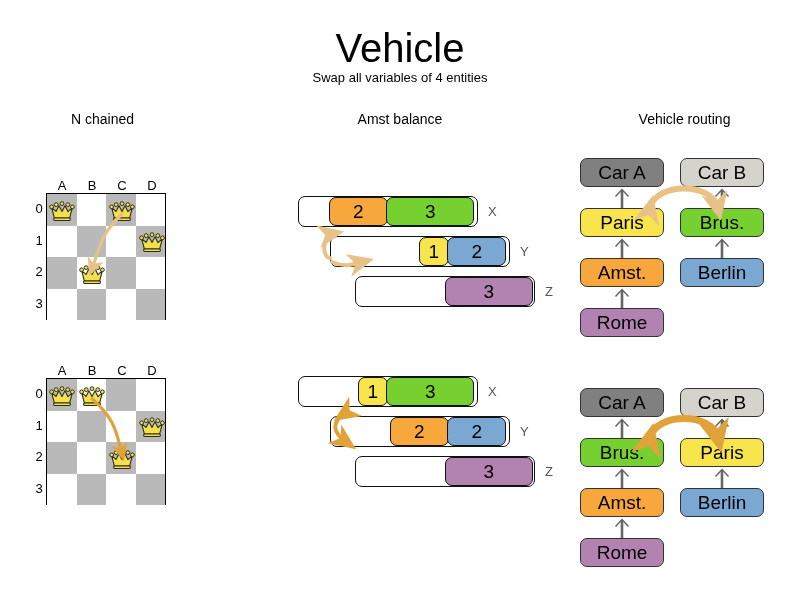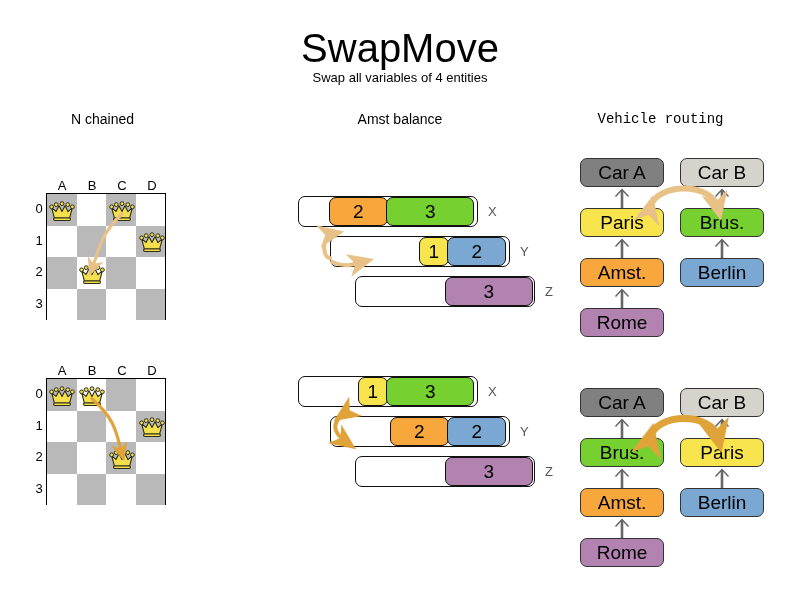--- a/index.html
+++ b/index.html
@@ -5,21 +5,21 @@
   html,body{margin:0;padding:0;background:#fff;}
   body{width:800px;height:600px;position:relative;font-family:"Liberation Sans",sans-serif;color:#000;overflow:hidden;}
   .abs{position:absolute;}
 
   
   #page-title{left:0;top:26px;width:800px;text-align:center;font-size:40px;line-height:44px;font-weight:400;}
   #page-subtitle{left:0;top:70px;width:800px;text-align:center;font-size:13px;line-height:16px;}
   .sec-title{font-size:14px;line-height:18px;text-align:center;}
   #sec-nqueens{left:20px;top:110px;width:165px;}
   #sec-cloud{left:300px;top:110px;width:200px;}
-  #sec-vrp{left:558px;top:110px;width:205px;font-family:Liberation Mono, monospace;}
+  #sec-vrp{left:582px;top:110px;width:205px;}
 
   
   .board{width:120px;height:127px;border:1px solid #000;box-sizing:border-box;}
   .brow{display:flex;height:31.5px;}
   .cell{width:30px;height:31.5px;box-sizing:border-box;position:relative;}
   .cell.dark{background:#b9b9b9;}
   .cell.light{background:#fff;}
   .colhdr{display:flex;}
   .colhdr span{width:30px;text-align:center;font-size:13px;line-height:15px;}
   .rowhdr span{display:block;height:31.5px;line-height:31.5px;text-align:center;font-size:13px;width:14px;}
@@ -33,21 +33,21 @@
 
   
   .vbox{border:1.4px solid #333;border-radius:7px;box-sizing:border-box;display:flex;align-items:center;justify-content:center;font-size:19px;line-height:19px;width:84px;height:29px;}
 
   svg{overflow:visible;}
   .noSel{user-select:none;}
 </style>
 </head>
 <body class="noSel">
 
-<div class="abs" id="page-title">SwapMove</div>
+<div class="abs" id="page-title">Vehicle</div>
 <div class="abs" id="page-subtitle">Swap all variables of 4 entities</div>
 
 <div class="abs sec-title" id="sec-nqueens">N chained</div>
 <div class="abs sec-title" id="sec-cloud">Amst balance</div>
 <div class="abs" id="sec-vrp">
   <div class="sec-title">Vehicle routing</div>
 </div>
 
 <div class="abs" id="nq-before" style="left:32px;top:178px;">
     <div class="colhdr" style="margin-left:15px;">

